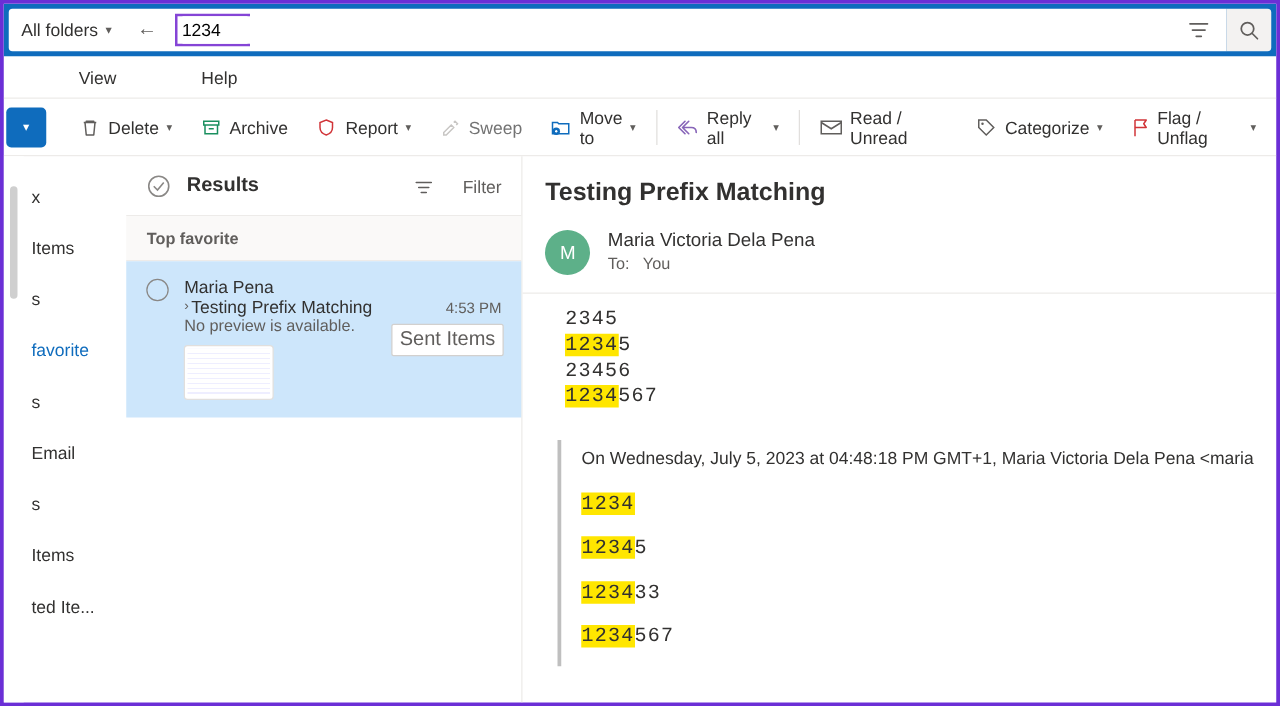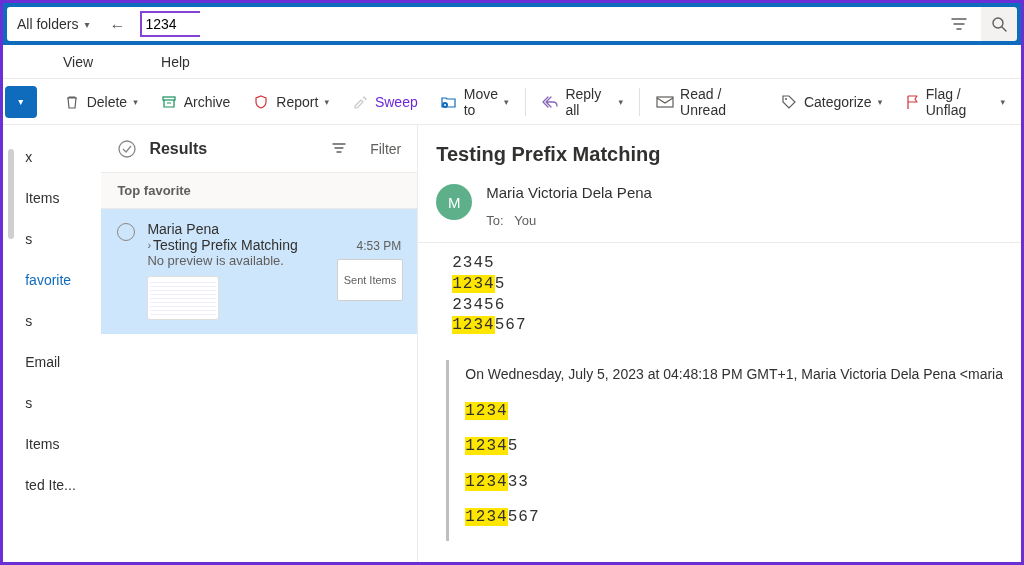--- a/index.html
+++ b/index.html
@@ -116,21 +116,21 @@
   .ribbon-btn {
     display: flex;
     align-items: center;
     gap: 6px;
     color: #323130;
     cursor: pointer;
     height: 32px;
     padding: 0 4px;
     border-radius: 4px;
   }
-  .ribbon-btn.disabled { color: #6d28d9; cursor: default; }
+  .ribbon-btn.disabled { color: #737373; cursor: default; }
   .ic { width:18px; height:18px; display:inline-flex; align-items:center; justify-content:center; }
 
   
   .main {
     flex: 1;
     display: flex;
     min-height: 0;
     position: relative;
   }
   .scroll-gutter {
@@ -165,21 +165,21 @@
   }
   .list-head {
     height:48px;
     display:flex;
     align-items:center;
     padding:0 16px;
     gap:12px;
     border-bottom:1px solid #edebe9;
   }
   .list-head .title { font-size:16px; font-weight:600; flex:1; }
-  .filter-btn { display:flex; align-items:flex-start; gap:24px; color:#605e5c; cursor:pointer; }
+  .filter-btn { display:flex; align-items:flex-end; gap:24px; color:#605e5c; cursor:pointer; }
   .subhead {
     background:#faf9f8;
     padding:10px 16px;
     font-size:13px;
     font-weight:600;
     color:#605e5c;
     border-bottom:1px solid #edebe9;
   }
   .msg-item {
     background:#cde6fb;
@@ -190,21 +190,21 @@
   }
   .msg-radio {
     width:18px;height:18px;border:1px solid #8a8886;border-radius:50%;margin-top:2px;flex-shrink:0;
   }
   .msg-body { flex:1; min-width:0; }
   .msg-sender { font-size:14px; color:#323130; }
   .msg-subject { font-size:14px; color:#323130; display:flex; align-items:center; gap:2px; }
   .msg-subject .car { color:#605e5c; font-size:11px; }
   .msg-preview { color:#605e5c; font-size:13px; }
   .msg-time { position:absolute; right:16px; top:30px; font-size:12px; color:#605e5c; }
-  .msg-badge { position:absolute; right:14px; top:50px; font-size:11px; background:#fff; border:1px solid #d2d0ce; padding:14px 6px; border-radius:2px; color:#605e5c; }
+  .msg-badge { position:absolute; right:14px; top:50px; font-size:16px; background:#fff; border:1px solid #d2d0ce; padding:3px 6px; border-radius:2px; color:#605e5c; }
   .msg-thumb { margin-top:8px; width:72px; height:44px; background:#fff; border:1px solid #e1dfdd; border-radius:3px; padding:2px; }
   .thumb-inner { width:100%; height:100%; background: repeating-linear-gradient(#fff,#fff 3px,#eef 3px,#eef 4px); }
 
   .reading {
     flex:1;
     display:flex;
     flex-direction:column;
     min-height:0;
     padding:0 0 0 0;
   }
@@ -216,21 +216,21 @@
   .reading-head {
     display:flex;
     gap:14px;
     padding:8px 18px 14px 18px;
     border-bottom:1px solid #edebe9;
   }
   .avatar {
     width:36px;height:36px;border-radius:50%;background:#5db089;color:#fff;display:flex;align-items:center;justify-content:center;font-size:15px;
   }
   .from-name { font-size:15px; color:#323130; }
-  .to-line { font-size:13px; color:#605e5c; margin-top:12px; }
+  .to-line { font-size:13px; color:#605e5c; margin-top:2px; }
   .body-block {
     padding: 10px 18px 18px 34px;
     font-family: Liberation Mono, monospace;
     font-size:16px;
     letter-spacing:1px;
     line-height:1.3;
   }
   .hl { background:#ffe600; }
   .quoted {
     margin:6px 18px 0 28px;

